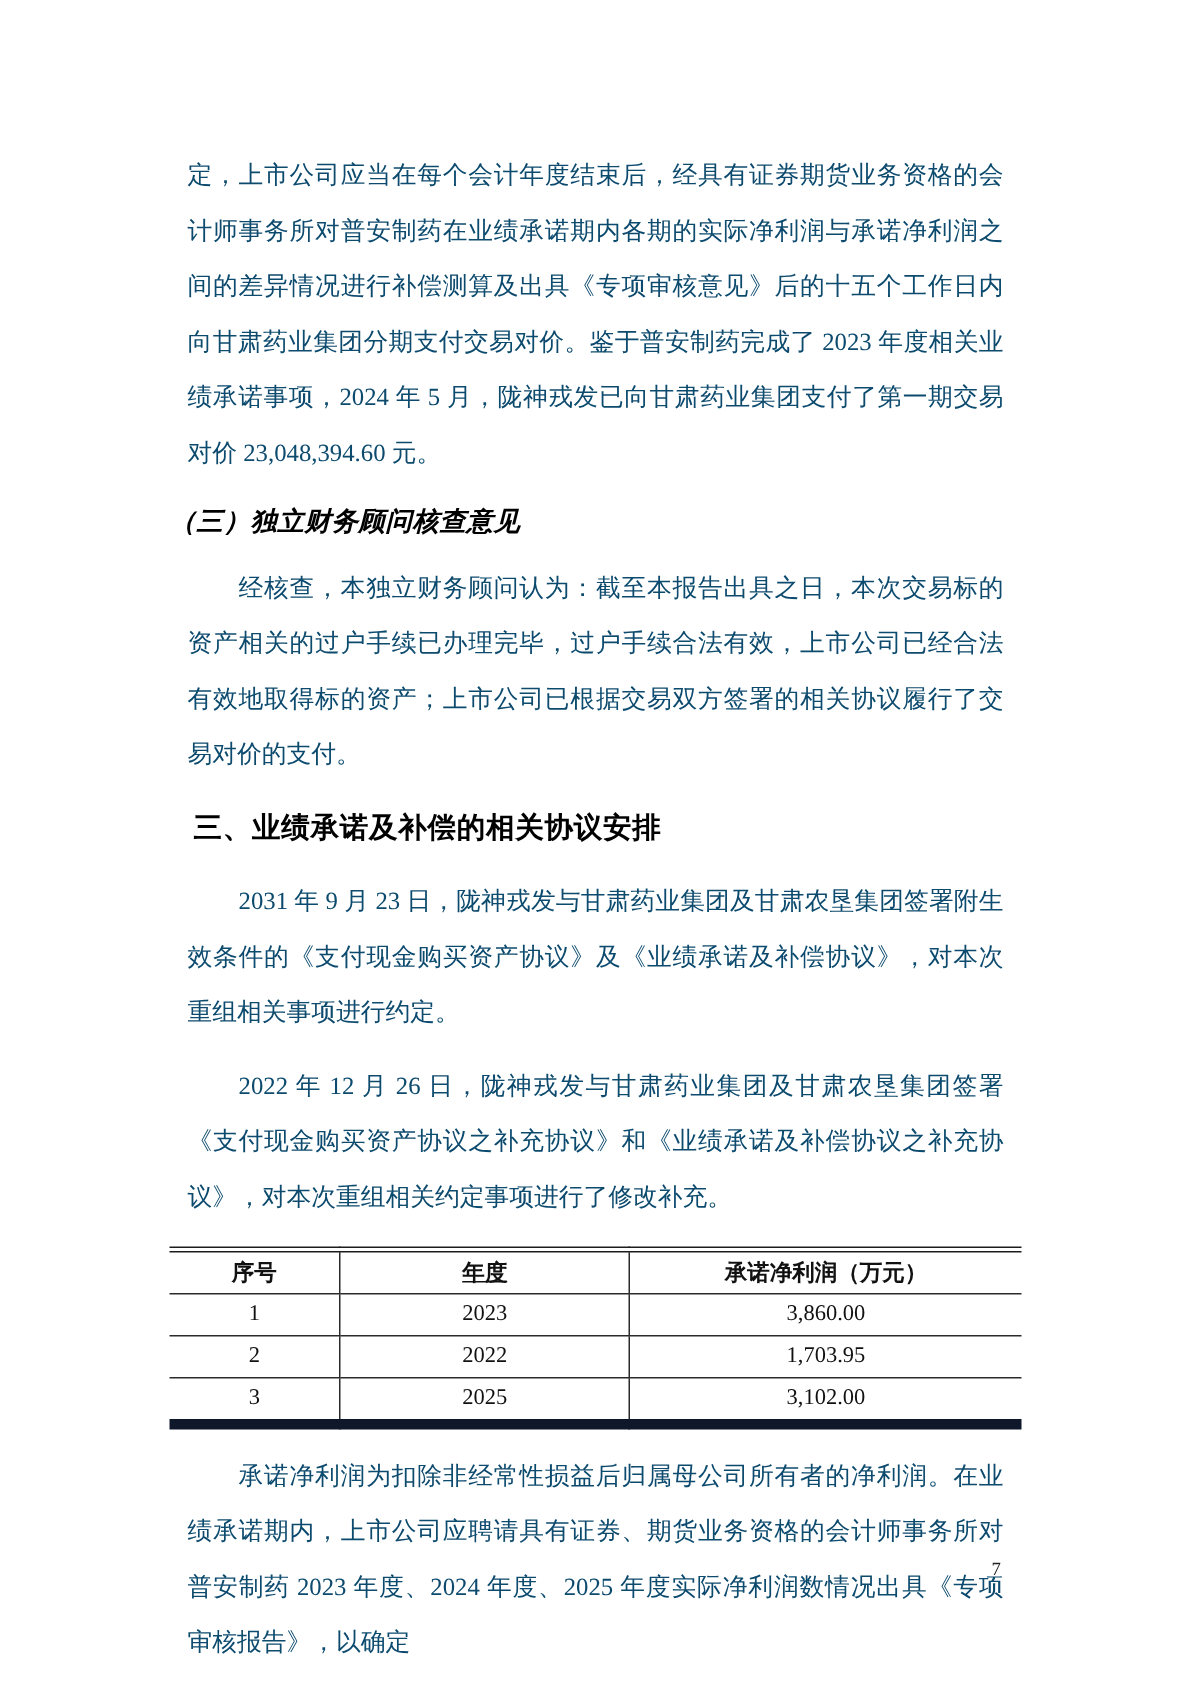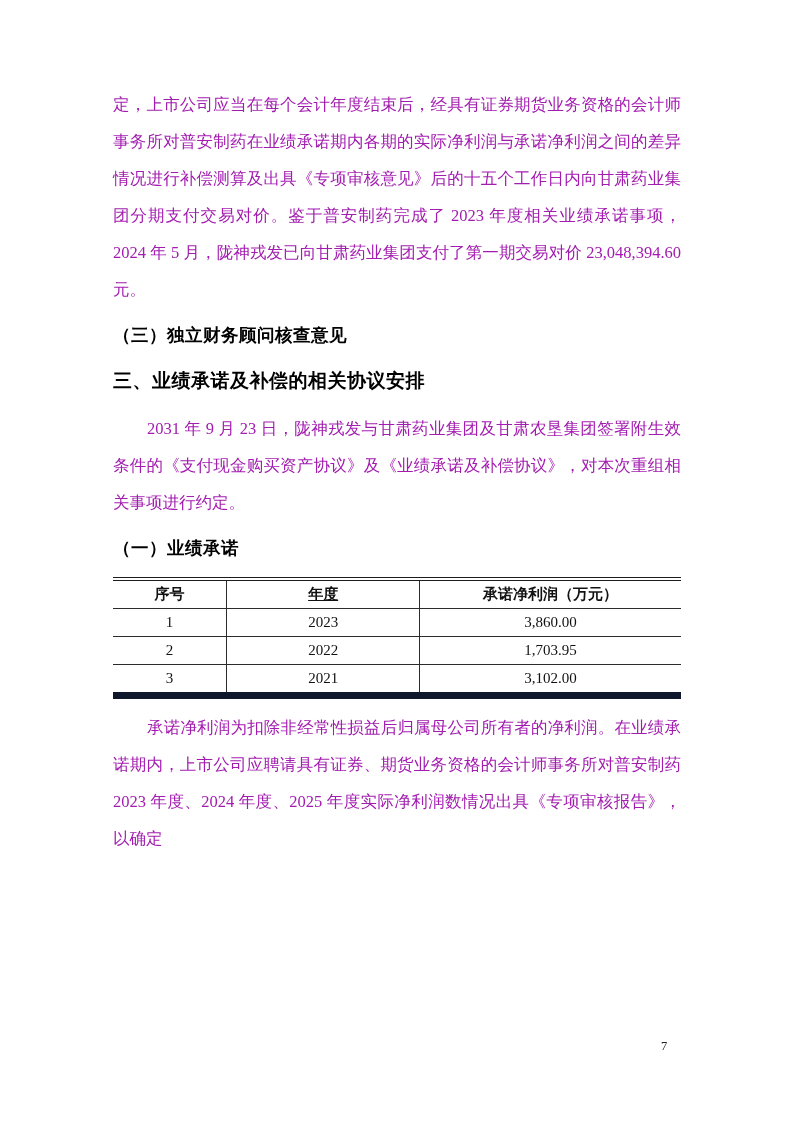--- a/index.html
+++ b/index.html
@@ -16,46 +16,47 @@
     font-family: "Liberation Serif", "DejaVu Serif", serif;
     color: #111111;
   }
   .content {
     position: absolute;
     left: 113px;
     top: 86px;
     width: 568px;
   }
   .para {
-    margin: 0;
+    margin: 12px;
     font-size: 16.5px;
     line-height: 37px;
     text-align: justify;
-    color: #a21caf;
+    color: #0c4a6e;
   }
   .para.indent {
     text-indent: 34px;
   }
   .h-level1 {
-    margin: 17px 0 14px 0;
+    margin: 17px 0 14px 16px;
     font-family: "Liberation Sans", "DejaVu Sans", sans-serif;
     font-weight: bold;
     font-size: 19px;
     line-height: 30px;
     color: #000000;
     letter-spacing: 0.5px;
   }
   .h-level2 {
     margin: 13px 0 12px 0;
     font-family: "Liberation Sans", "DejaVu Sans", sans-serif;
     font-weight: bold;
     font-size: 17.5px;
     line-height: 28px;
     color: #000000;
     letter-spacing: 0.5px;
+    font-style: italic;
   }
   table.commit-table {
     width: 100%;
     border-collapse: collapse;
     margin: 15px 0 10px 0;
     border-top: 4px double #1c1c1c;
     border-bottom: 7px solid #0f172a;
     font-size: 15px;
   }
   table.commit-table th,
@@ -96,27 +97,28 @@
 </head>
 <body>
 
 <div class="page">
   <div class="content">
 
     <p class="para">定，上市公司应当在每个会计年度结束后，经具有证券期货业务资格的会计师事务所对普安制药在业绩承诺期内各期的实际净利润与承诺净利润之间的差异情况进行补偿测算及出具《专项审核意见》后的十五个工作日内向甘肃药业集团分期支付交易对价。鉴于普安制药完成了 2023 年度相关业绩承诺事项，2024 年 5 月，陇神戎发已向甘肃药业集团支付了第一期交易对价 23,048,394.60 元。</p>
 
     <div class="h-level2">（三）独立财务顾问核查意见</div>
 
+    <p class="para indent">经核查，本独立财务顾问认为：截至本报告出具之日，本次交易标的资产相关的过户手续已办理完毕，过户手续合法有效，上市公司已经合法有效地取得标的资产；上市公司已根据交易双方签署的相关协议履行了交易对价的支付。</p>
 
     <div class="h-level1">三、业绩承诺及补偿的相关协议安排</div>
 
     <p class="para indent">2031 年 9 月 23 日，陇神戎发与甘肃药业集团及甘肃农垦集团签署附生效条件的《支付现金购买资产协议》及《业绩承诺及补偿协议》，对本次重组相关事项进行约定。</p>
 
+    <p class="para indent">2022 年 12 月 26 日，陇神戎发与甘肃药业集团及甘肃农垦集团签署《支付现金购买资产协议之补充协议》和《业绩承诺及补偿协议之补充协议》，对本次重组相关约定事项进行了修改补充。</p>
 
-    <div class="h-level2">（一）业绩承诺</div>
 
 
     <table class="commit-table">
       <thead>
         <tr>
           <th class="col-seq">序号</th>
           <th class="col-year">年度</th>
           <th class="col-profit">承诺净利润（万元）</th>
         </tr>
       </thead>
@@ -126,21 +128,21 @@
           <td>2023</td>
           <td>3,860.00</td>
         </tr>
         <tr>
           <td>2</td>
           <td>2022</td>
           <td>1,703.95</td>
         </tr>
         <tr>
           <td>3</td>
-          <td>2021</td>
+          <td>2025</td>
           <td>3,102.00</td>
         </tr>
       </tbody>
     </table>
 
     <p class="para indent">承诺净利润为扣除非经常性损益后归属母公司所有者的净利润。在业绩承诺期内，上市公司应聘请具有证券、期货业务资格的会计师事务所对普安制药 2023 年度、2024 年度、2025 年度实际净利润数情况出具《专项审核报告》，以确定</p>
 
   </div>
 
   <div class="page-number">7</div>

